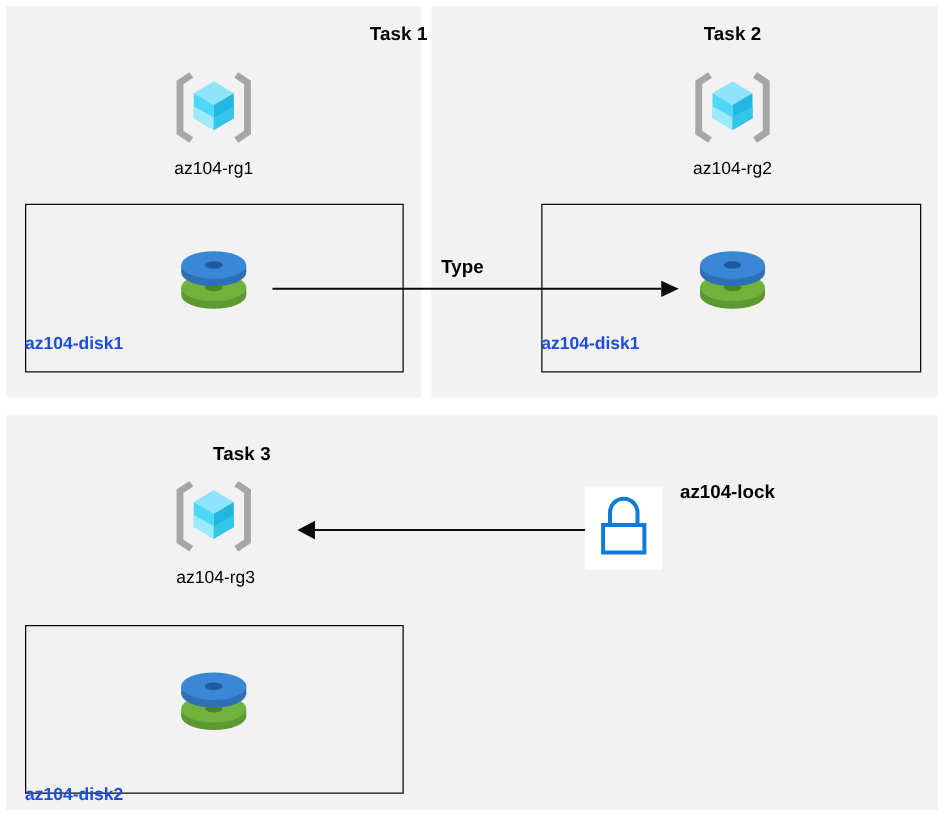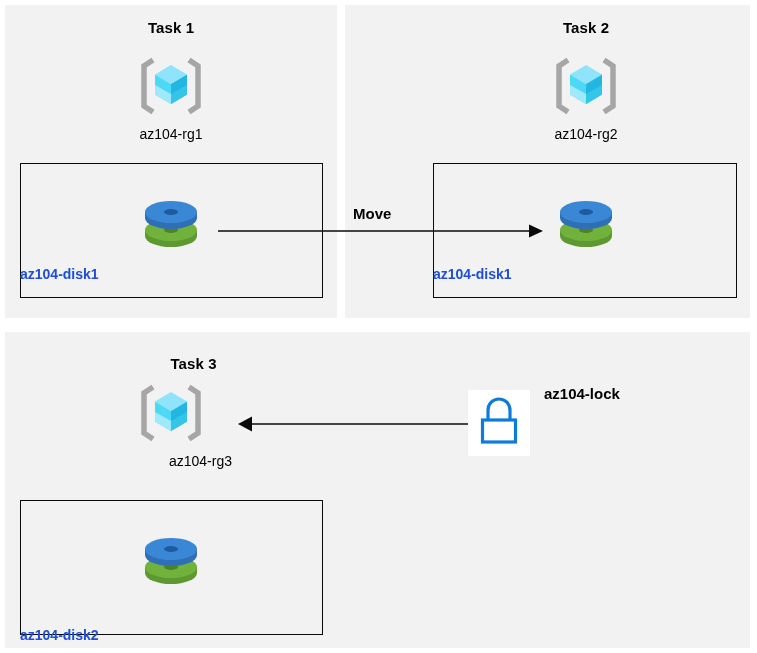--- a/index.html
+++ b/index.html
@@ -30,21 +30,21 @@
   
   .task-title {
     position: absolute;
     font-size: 15px;
     font-weight: bold;
     color: #000000;
     text-align: center;
     white-space: nowrap;
     letter-spacing: .1px;
   }
-  #title-task1 { left: 0px;   top: 19px;  width: 342px; }
+  #title-task1 { left: 0px;   top: 19px;  width: 342px; text-align: right; }
   #title-task2 { left: 400px; top: 19px;  width: 372px; }
   #title-task3 { left: 0px;   top: 355px; width: 345px; margin-left: 21px; }
 
   
   .rg-icon {
     position: absolute;
     width: 64px;
     height: 58px;
   }
   #rg-icon-1 { left: 139px; top: 57px; }
@@ -54,21 +54,21 @@
   .rg-label {
     position: absolute;
     font-size: 14px;
     font-weight: normal;
     color: #000000;
     text-align: center;
     white-space: nowrap;
   }
   #rg-label-1 { left: 0px;   top: 126px; width: 342px; }
   #rg-label-2 { left: 400px; top: 126px; width: 372px; }
-  #rg-label-3 { left: 0px;   top: 453px; width: 345px; padding-left: 28px; }
+  #rg-label-3 { left: 0px;   top: 453px; width: 345px; }
 
   
   .inner-box {
     position: absolute;
     background: #f2f2f2;
     border: 1.6px solid #0a0a0a;
     box-sizing: border-box;
   }
   #box-task1 { left: 20px;  top: 163px; width: 303px; height: 135px; }
   #box-task2 { left: 433px; top: 163px; width: 304px; height: 135px; }
@@ -208,21 +208,21 @@
       <ellipse cx="32" cy="31" rx="7" ry="3" fill="#4d8326"></ellipse>
       <ellipse cx="32" cy="19" rx="26" ry="11" fill="#2f6fb5"></ellipse>
       <rect x="6" y="13" width="52" height="6" fill="#2f6fb5"></rect>
       <ellipse cx="32" cy="13" rx="26" ry="11" fill="#3a87d6"></ellipse>
       <ellipse cx="32" cy="13" rx="7" ry="3" fill="#1e5a9e"></ellipse>
     </svg>
   </div>
 
   <div class="disk-label" id="disk-label-2">az104-disk1</div>
 
-  <div class="arrow-label" id="label-move">Move</div>
+  <div class="arrow-label" id="label-move">Type</div>
 
   <svg class="arrow-svg" id="arrow-move" viewBox="0 0 325 26" width="325" height="26">
     <line x1="0" y1="13" x2="311" y2="13" stroke="#0a0a0a" stroke-width="1.7"></line>
     <polygon points="311,6.5 325,13 311,19.5" fill="#0a0a0a"></polygon>
   </svg>
 
   <div class="panel" id="panel-task3"></div>
 
   <div class="task-title" id="title-task3">Task 3</div>
 

